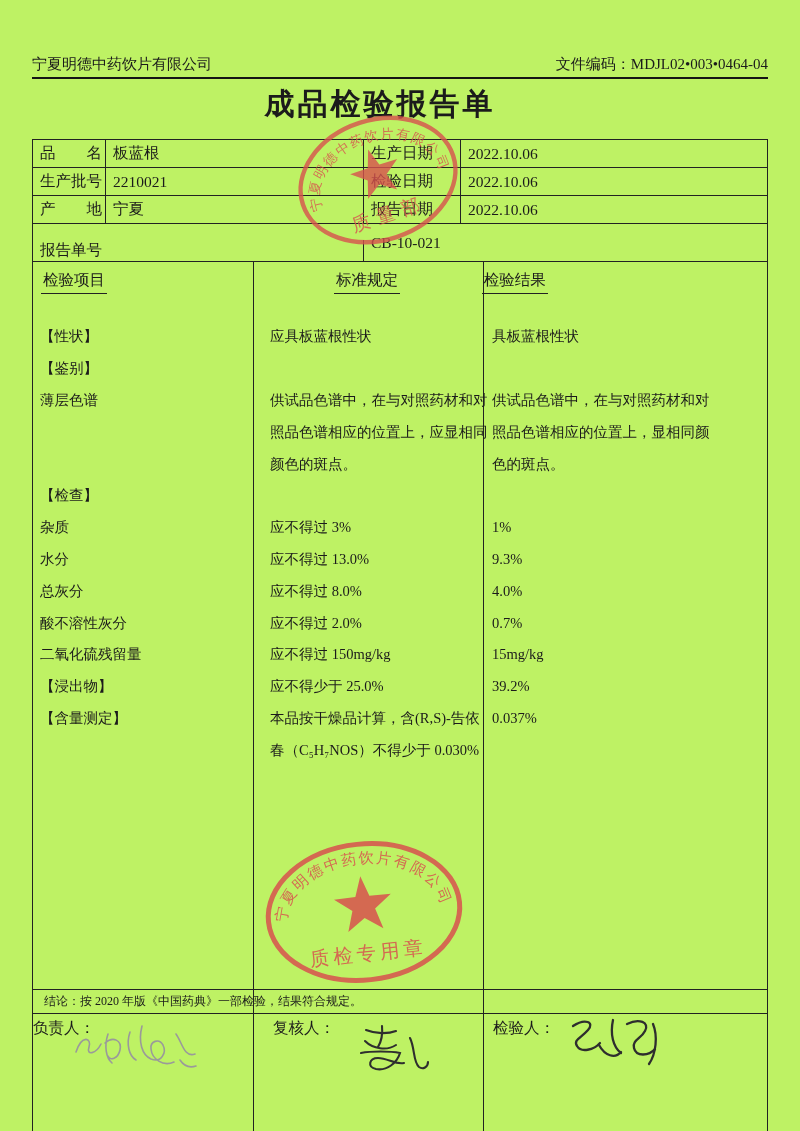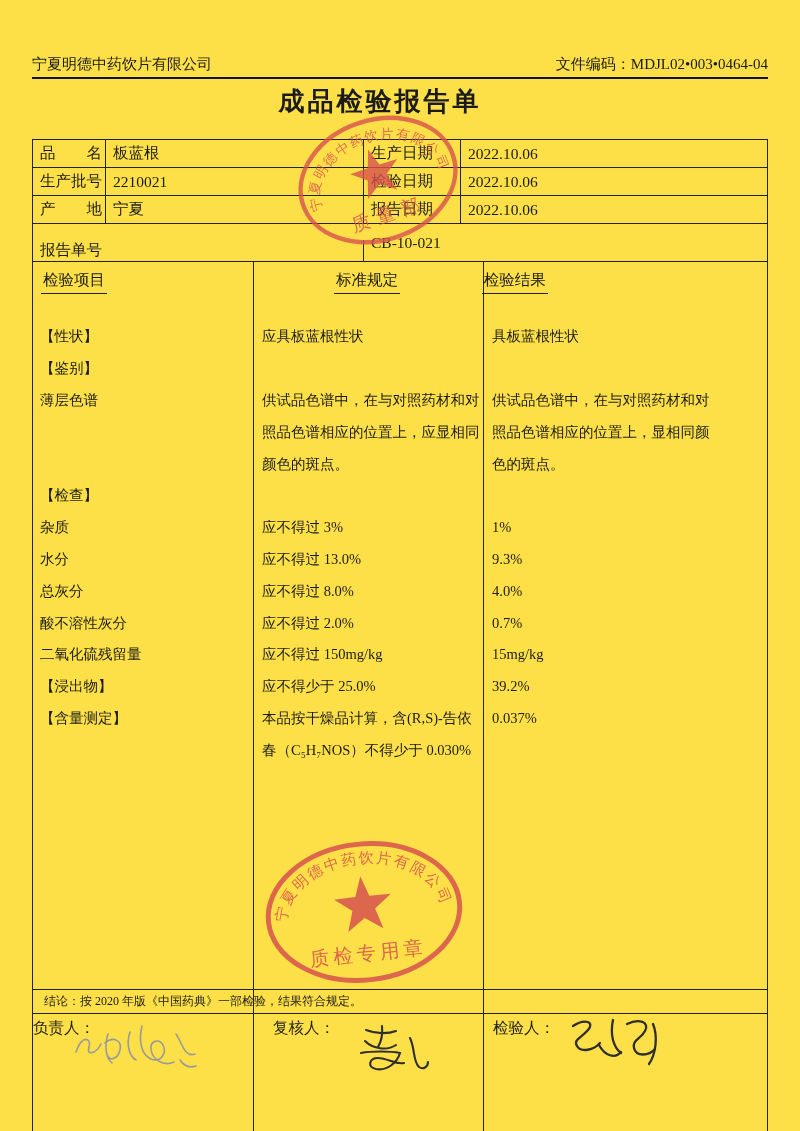--- a/index.html
+++ b/index.html
@@ -1,42 +1,42 @@
 <!DOCTYPE html>
 <html style="--stamp-red: #d8524e;"><head>
 <meta charset="utf-8">
 <style>
   html,body{margin:0;padding:0;background:#ffffff;}
   *{box-sizing:border-box;}
   .page{
-    position:relative;width:800px;height:1131px;background:#fde047;
+    position:relative;width:800px;height:1131px;background:#bef264;
     font-family:"Liberation Serif","DejaVu Serif",serif;color:#1b1b1b;overflow:hidden;
   }
   
   .hdr{position:absolute;left:32px;top:55px;width:736px;display:flex;justify-content:space-between;font-size:15px;}
   .rule{position:absolute;left:32px;top:77px;width:736px;height:2px;background:#141414;}
-  .title{position:absolute;left:0;top:84px;width:760px;text-align:center;font-size:26px;font-weight:bold;letter-spacing:3px;}
+  .title{position:absolute;left:0;top:84px;width:760px;text-align:center;font-size:30px;font-weight:bold;letter-spacing:3px;}
   
   .t1{position:absolute;left:32px;top:139px;width:736px;height:123px;border:1px solid #222;display:grid;
       grid-template-columns:73px 258px 97px 1fr;grid-template-rows:repeat(4,1fr);font-size:15.5px;}
   .t1 .cell{display:flex;align-items:center;padding-left:7px;white-space:pre;}
   .t1 .br{border-right:1px solid #222;}
   .t1 .bb{border-bottom:1px solid #222;}
   .t1 .sp2a{grid-column:1 / 3;margin-top:16px;}
   .t1 .sp2b{grid-column:3 / 5;}
   
   .t2{position:absolute;left:32px;top:261px;width:736px;height:877px;border:1px solid #222;}
   .t2 .vline{position:absolute;top:0;bottom:0;width:1px;background:#222;}
   .t2 .v1{left:220px;} .t2 .v2{left:450px;}
   .t2 .heads{position:absolute;left:0;top:8px;width:100%;display:flex;font-size:15.5px;}
   .t2 .h1{width:220px;padding-left:8px;} .t2 .h2{width:230px;text-align:center;} .t2 .h3{width:286px;}
   .t2 .heads span{display:inline-block;border-bottom:1px solid #222;padding:0 2px 2px 2px;}
   .t2 .col{position:absolute;top:59px;font-size:14.5px;}
   .t2 .c1{left:0;width:220px;padding-left:7px;text-align:right;}
-  .t2 .c2{left:220px;width:230px;padding-left:9px;}
+  .t2 .c2{left:220px;width:230px;padding-left:17px;}
   .t2 .c3{left:450px;width:286px;padding-left:9px;}
   .tline{height:31.8px;display:flex;align-items:center;white-space:pre;}
   
   .concl{position:absolute;left:32px;top:989px;width:736px;height:25px;border:1px solid #222;
          display:flex;align-items:center;padding-left:11px;font-size:12px;white-space:pre;}
   .sig-label{position:absolute;top:1018px;font-size:15.5px;}
   .sl1{left:33px;} .sl2{left:273px;} .sl3{left:493px;}
   .sigsvg{position:absolute;}
   
   .stamp{position:absolute;color:var(--stamp-red,#d8524e);pointer-events:none;}

